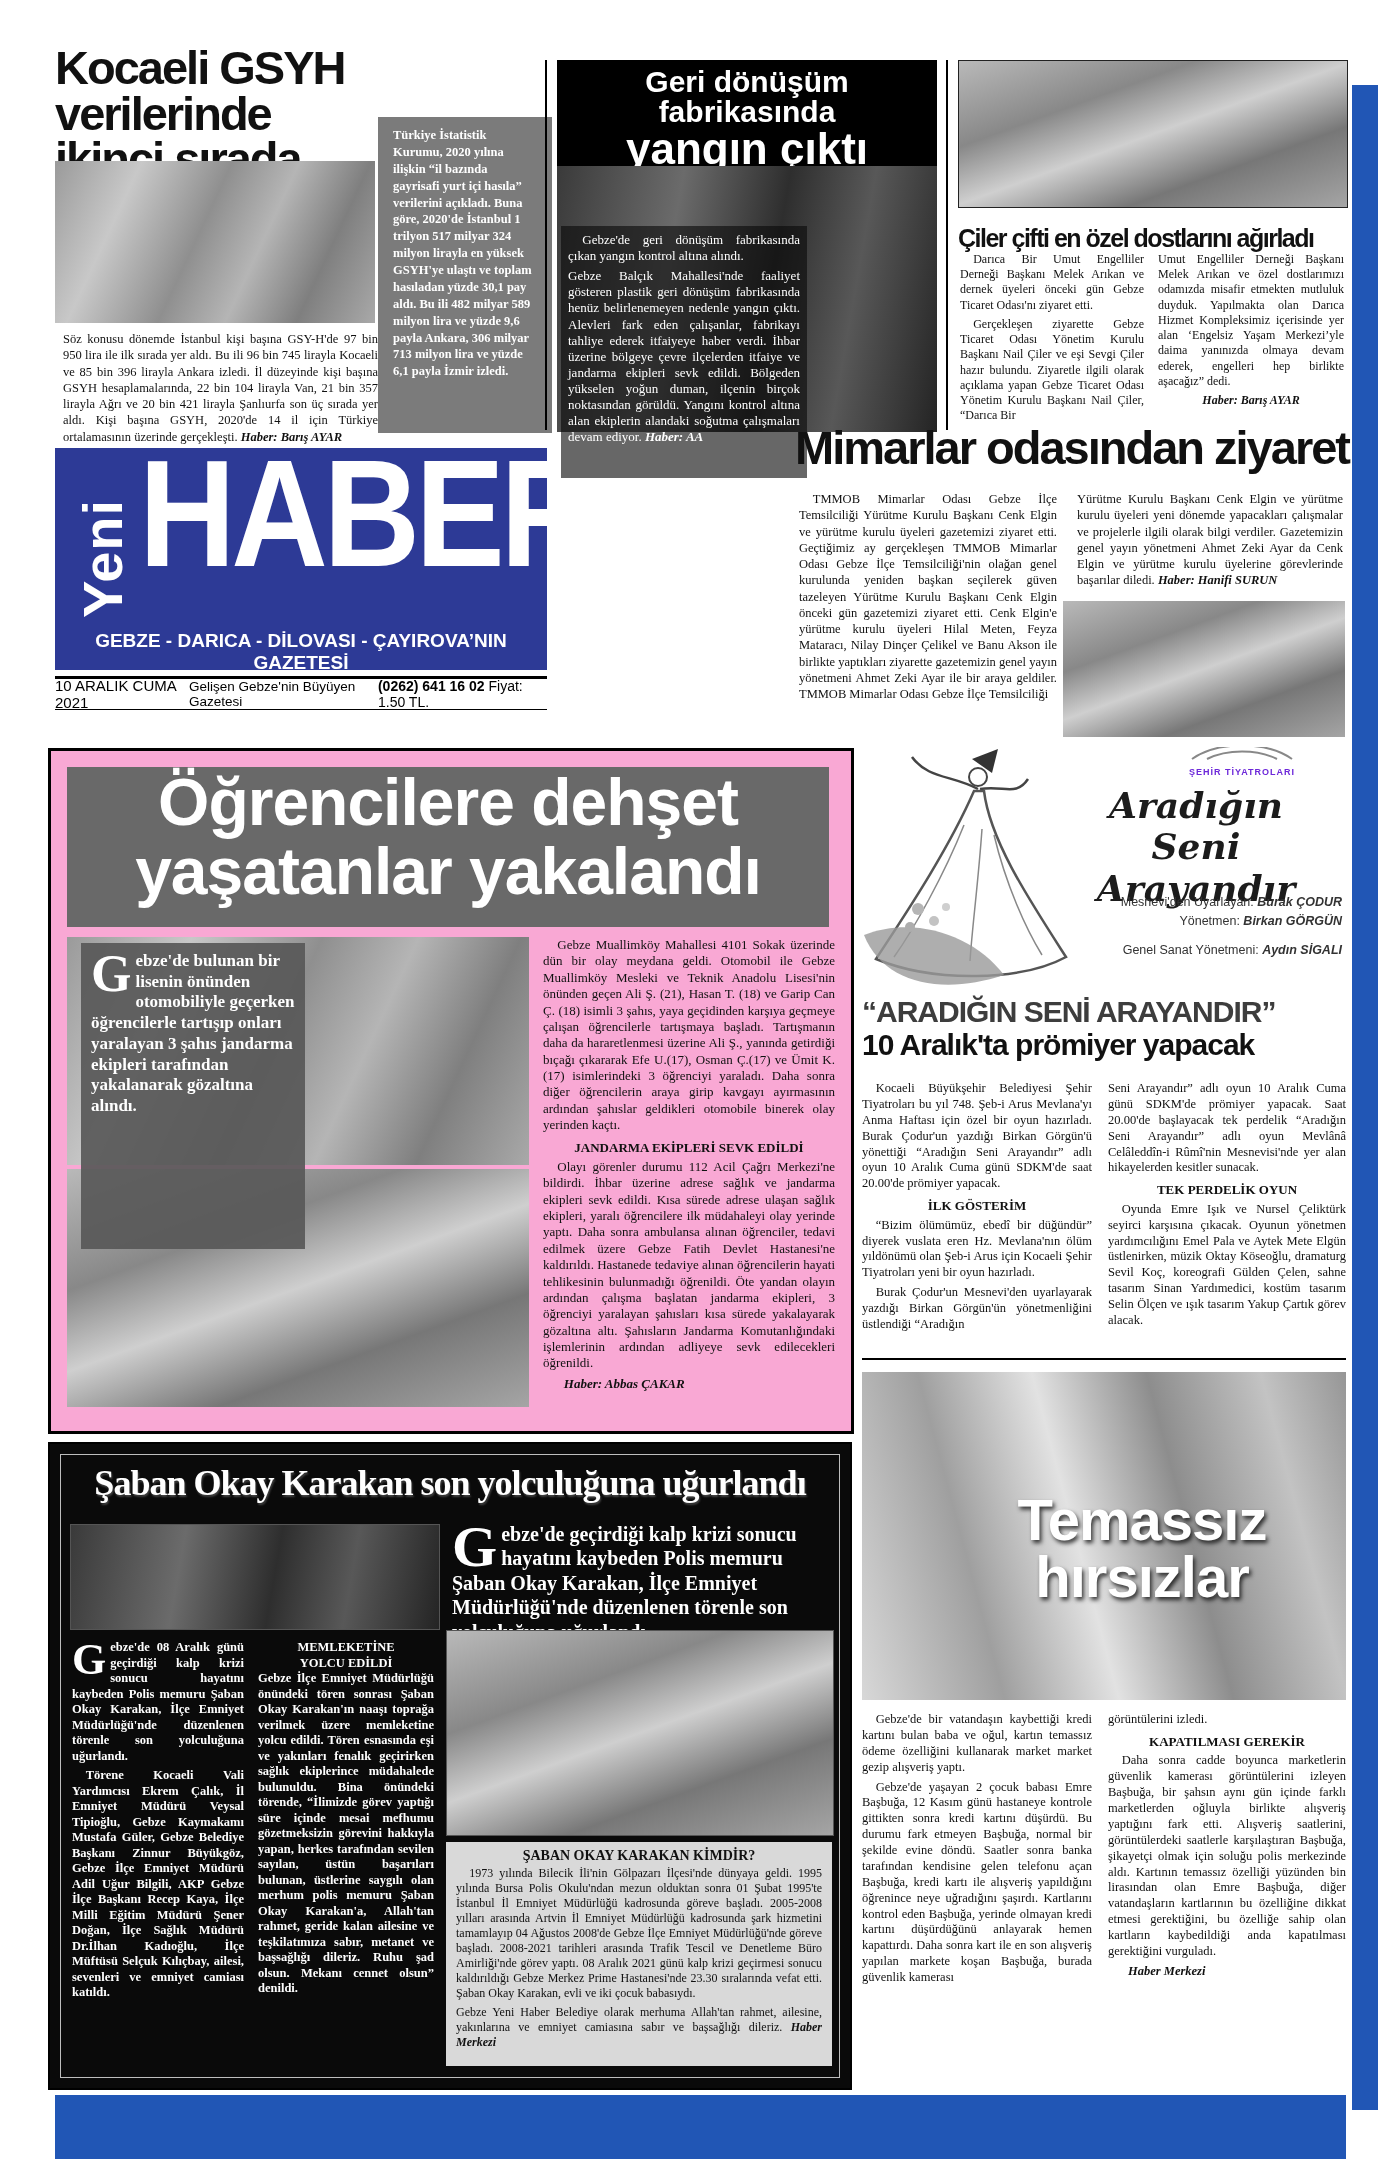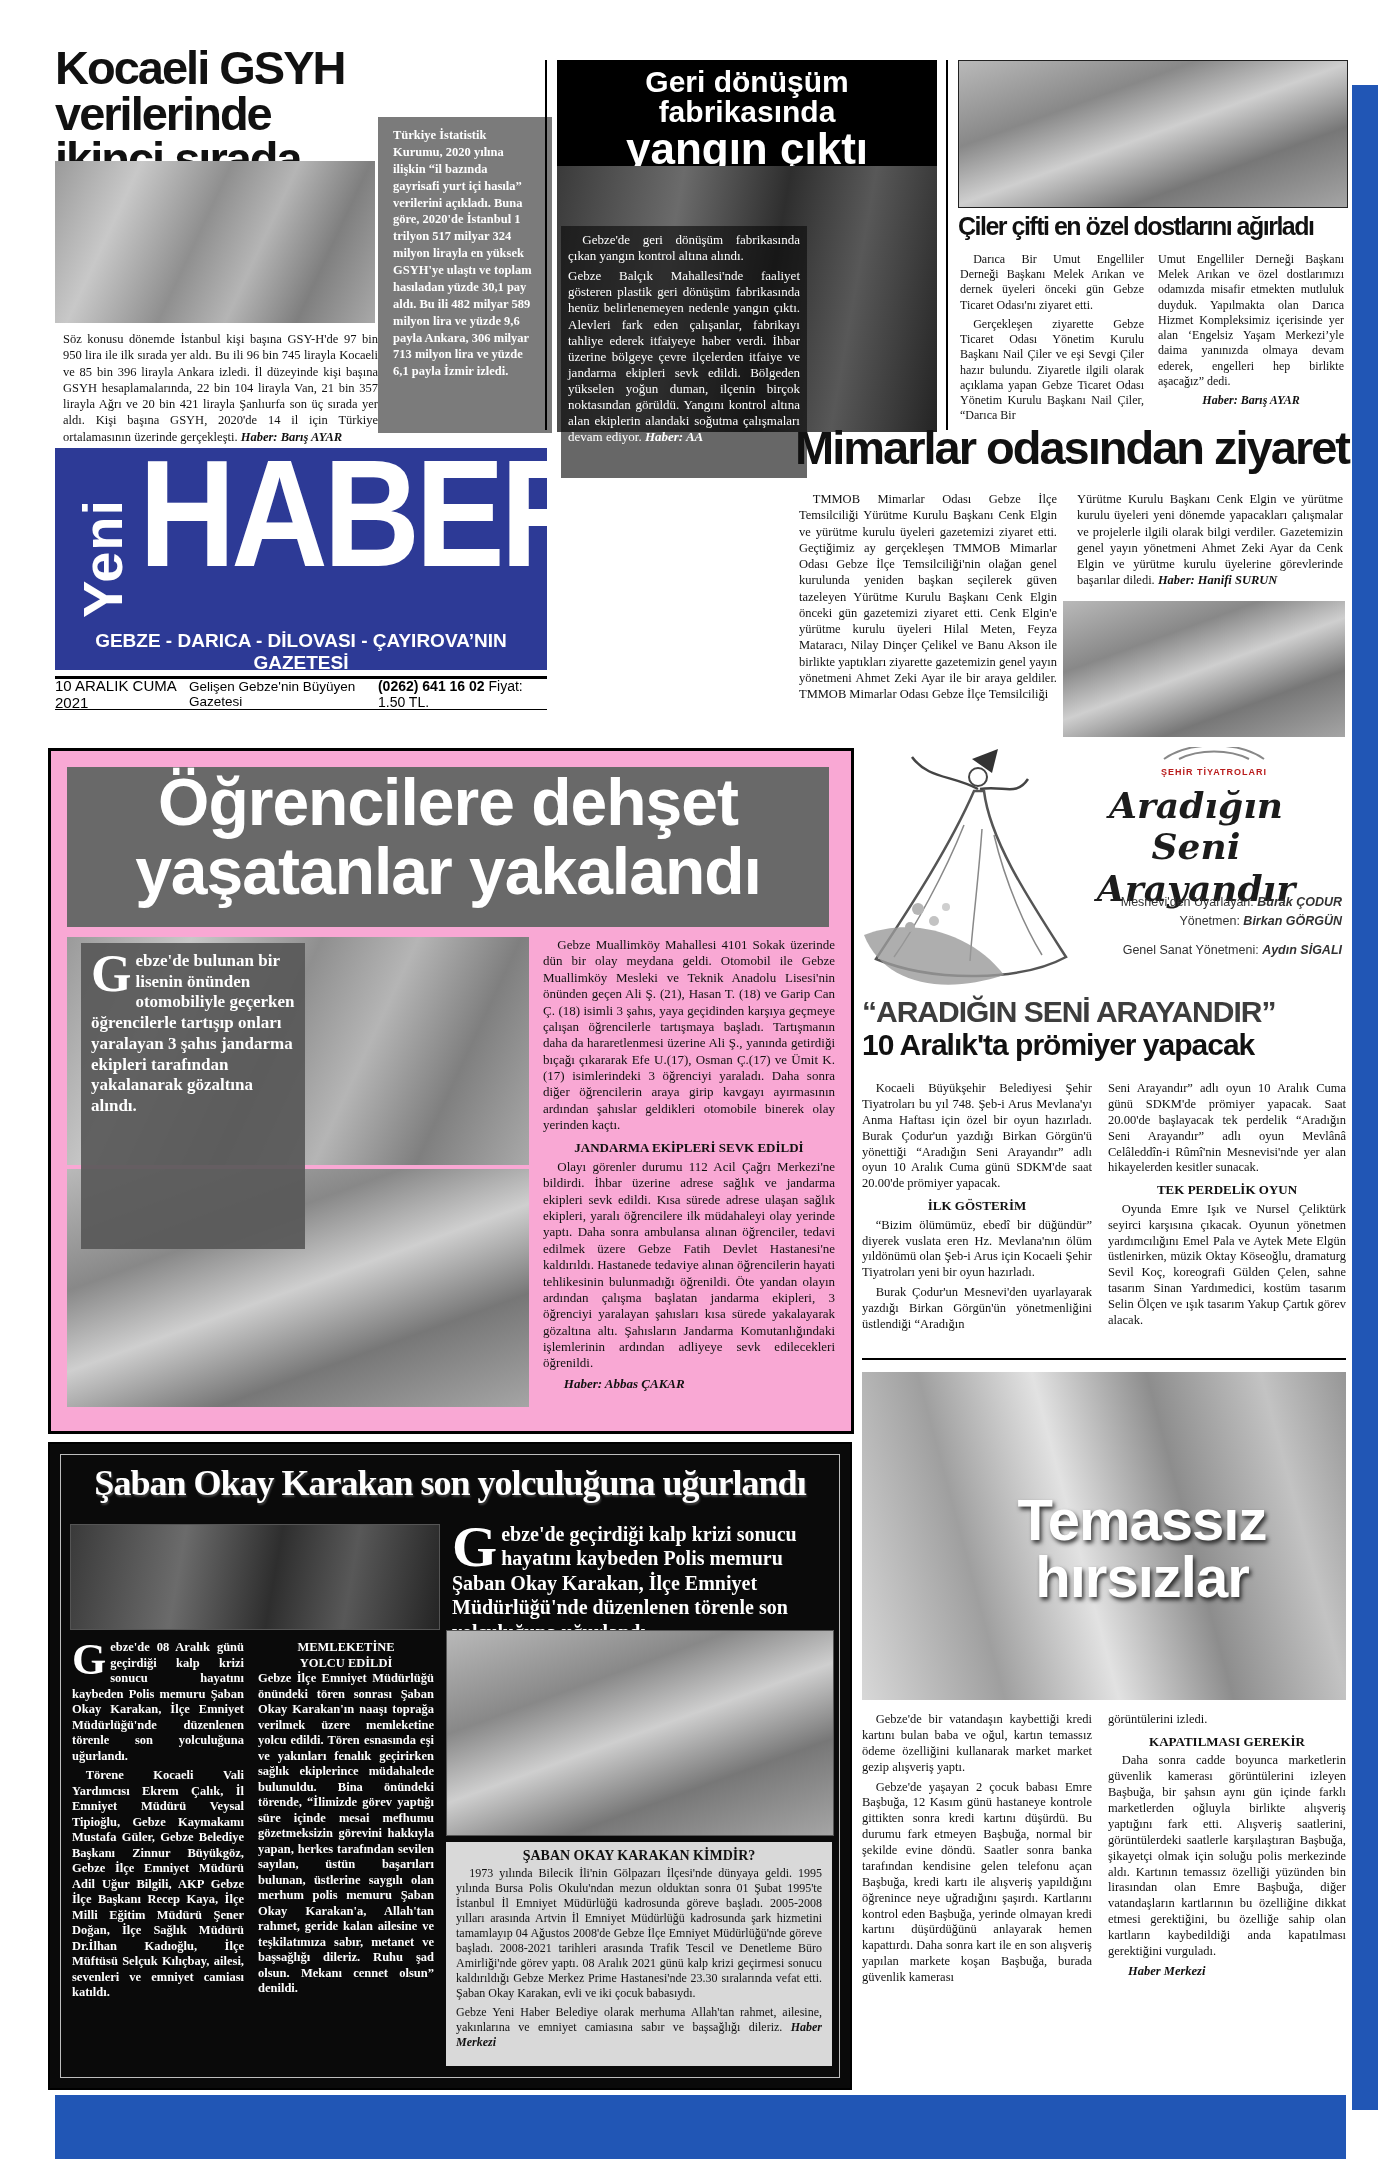--- a/index.html
+++ b/index.html
@@ -59,21 +59,21 @@
         <p><span class="ind" style="display:inline;">Gebze Balçık Mahallesi'nde faaliyet gösteren plastik geri dönüşüm fabrikasında henüz belirlenemeyen nedenle yangın çıktı. Alevleri fark eden çalışanlar, fabrikayı tahliye ederek itfaiyeye haber verdi. İhbar üzerine bölgeye çevre ilçelerden itfaiye ve jandarma ekipleri sevk edildi. Bölgeden yükselen yoğun duman, ilçenin birçok noktasından görüldü. Yangını kontrol altına alan ekiplerin alandaki soğutma çalışmaları devam ediyor.</span>
            <span class="by">Haber: AA</span></p>
       </div>
     </div>
   </div>
 
   <div class="abs rule" style="left:946px;top:60px;width:2px;height:370px;"></div>
 
   <div class="abs" style="left:958px;top:60px;width:388px;height:372px;">
     <div class="abs ph-mid" style="left:0;top:0;width:388px;height:146px;border:1px solid #222;"></div>
-    <div class="sans abs" style="left:0;top:152px;width:388px;font-weight:bold;font-size:25px;letter-spacing:-1.5px;white-space:nowrap;">Çiler çifti en özel dostlarını ağırladı</div>
+    <div class="sans abs" style="left:0;top:164px;width:388px;font-weight:bold;font-size:25px;letter-spacing:-1.5px;white-space:nowrap;">Çiler çifti en özel dostlarını ağırladı</div>
     <div class="abs jtext" style="left:200px;top:192px;width:186px;height:180px;font-size:12px;line-height:1.27;overflow:hidden;">
       <p>Umut Engelliler Derneği Başkanı Melek Arıkan ve özel dostlarımızı odamızda misafir etmekten mutluluk duyduk.  Yapılmakta olan Darıca Hizmet Kompleksimiz içerisinde yer alan ‘Engelsiz Yaşam Merkezi’yle daima yanınızda olmaya devam ederek, engelleri hep birlikte aşacağız” dedi.</p>
       <p style="text-align:center;"><span class="by">Haber: Barış AYAR</span></p>
     </div>
     <div class="abs jtext" style="left:2px;top:192px;width:184px;height:180px;font-size:12px;line-height:1.27;overflow:hidden;">
       <p class="ind">Darıca Bir Umut Engelliler Derneği Başkanı Melek Arıkan ve dernek üyeleri önceki gün Gebze Ticaret Odası'nı ziyaret etti.</p>
       <p class="ind">Gerçekleşen ziyarette Gebze Ticaret Odası Yönetim Kurulu Başkanı Nail Çiler ve eşi Sevgi Çiler hazır bulundu. Ziyaretle ilgili olarak açıklama yapan Gebze Ticaret Odası Yönetim Kurulu Başkanı Nail Çiler, “Darıca Bir</p>
     </div>
   </div>
 
@@ -136,21 +136,21 @@
       <path d="M126 44 C 150 40 162 52 174 34" fill="none" stroke="#444" stroke-width="2.5"></path>
       <path d="M120 46 C 92 110 44 180 22 214 C 80 238 168 236 212 212 C 176 156 136 96 130 46 Z" fill="none" stroke="#555" stroke-width="2.5"></path>
       <path d="M110 80 C 90 130 60 184 40 212 M128 84 C 124 140 118 184 116 216 M140 90 C 152 140 172 184 188 210" fill="none" stroke="#888" stroke-width="1.5"></path>
       <path d="M10 190 C 60 170 120 190 150 230 C 90 250 30 240 10 190 Z" fill="#9a9a9a" opacity=".8"></path>
       <circle cx="64" cy="164" r="6" fill="#b5b5b5"></circle>
         <circle cx="80" cy="176" r="5" fill="#c3c3c3"></circle>
       <circle cx="56" cy="182" r="5" fill="#adadad"></circle>
         <circle cx="92" cy="162" r="4" fill="#cfcfcf"></circle>
     </svg>
 
-    <div class="abs" style="left:242px;top:2px;width:220px;text-align:center;color:#b91c1c;">
+    <div class="abs" style="left:270px;top:2px;width:220px;text-align:center;color:#6d28d9;">
       <svg width="110" height="16" viewBox="0 0 110 16">
         <path d="M5 12 C 30 -6 80 -6 105 12 M20 12 C 40 2 70 2 90 12" fill="none" stroke="#888" stroke-width="2"></path>
       </svg>
       <div class="sans" style="font-size:9px;font-weight:bold;letter-spacing:1px;">ŞEHİR TİYATROLARI</div>
     </div>
     <div class="abs" style="left:190px;top:40px;width:288px;text-align:center;font-style:italic;font-weight:bold;font-size:36px;line-height:1.15;color:#1c1c1c;font-family:'DejaVu Serif',serif;">
       <div>Aradığın</div>
       <div>Seni Arayandır</div>
     </div>
     <div class="abs sans" style="left:150px;top:148px;width:330px;text-align:right;font-size:12.5px;color:#333;line-height:1.5;">

